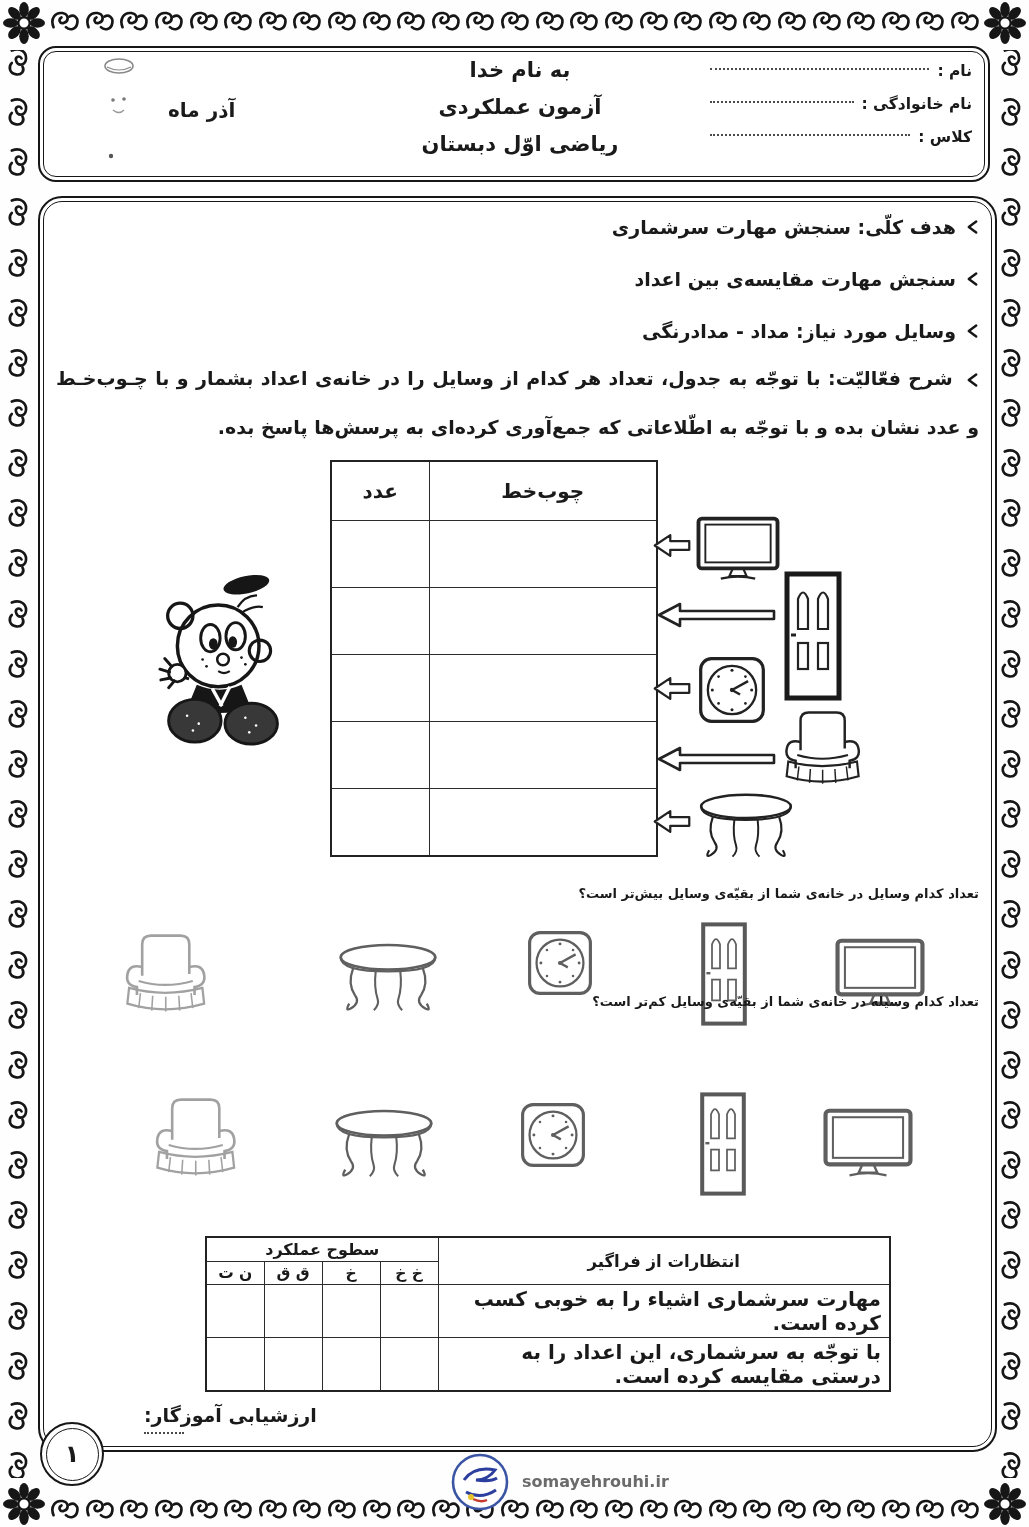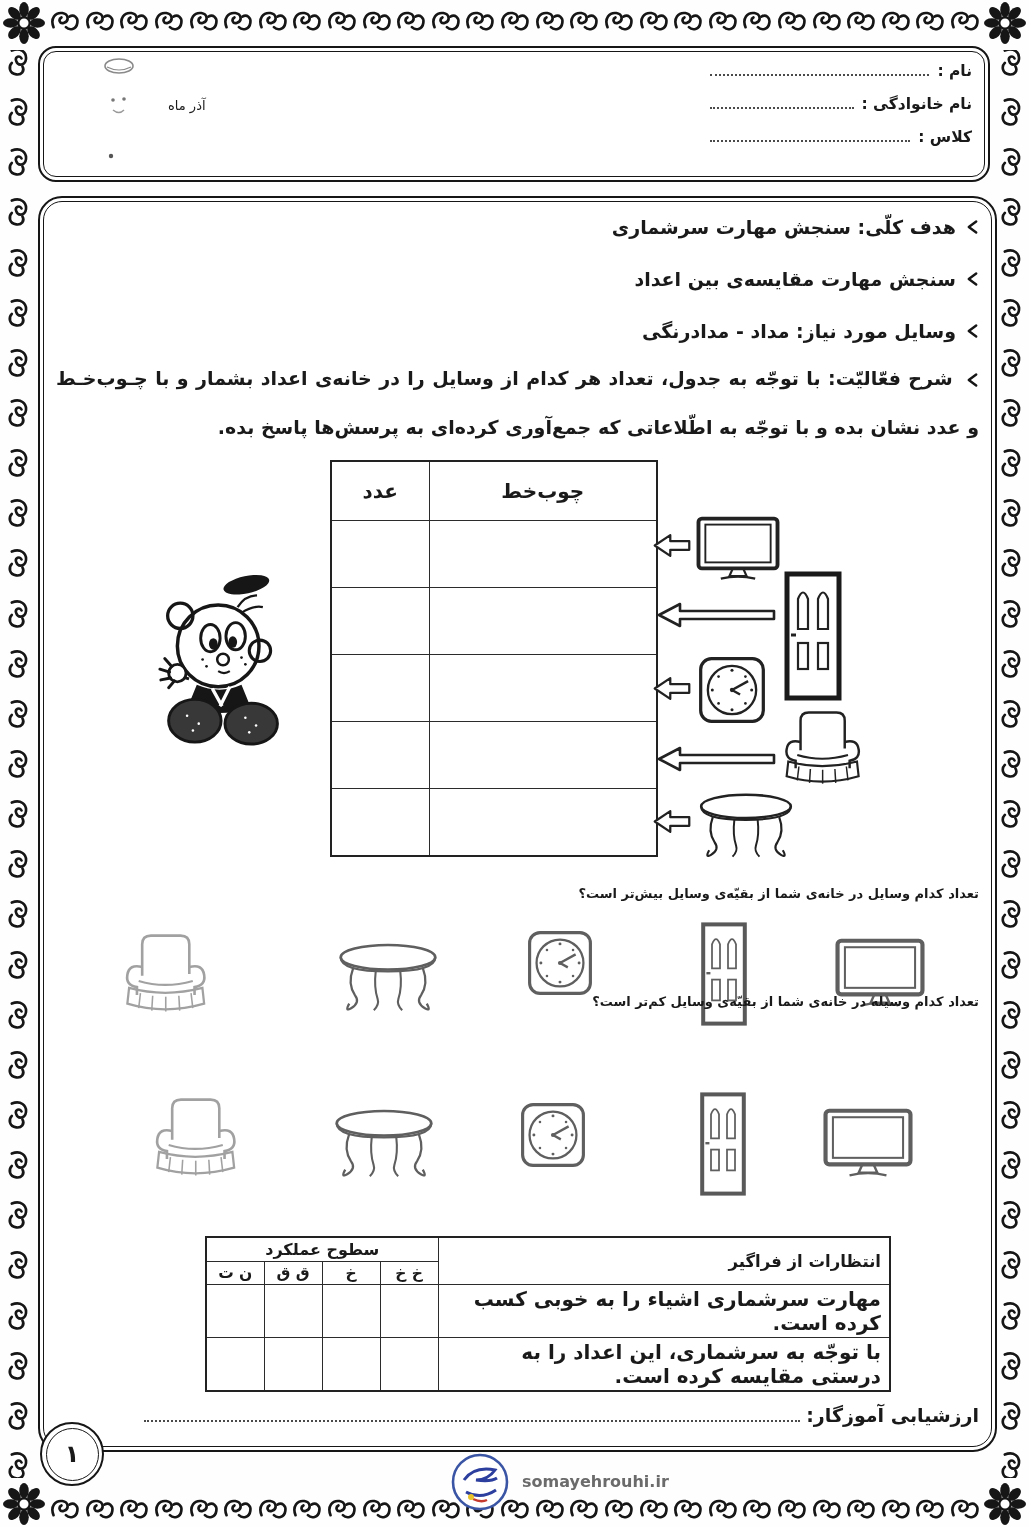--- a/index.html
+++ b/index.html
@@ -14,26 +14,26 @@
   .strip-h{flex-direction:row; justify-content:space-between; align-items:center;}
   .strip-v{flex-direction:column; justify-content:space-between; align-items:center;}
   .orn{width:30px; height:24px; flex:0 0 auto;}
   .strip-v .orn{transform:rotate(90deg);}
   .corner{position:absolute; width:42px; height:42px;}
   
   .dframe{position:absolute; border:2.4px solid #161616; border-radius:18px; background:#fff;}
   .dframe::before{content:""; position:absolute; inset:3px; border:1.3px solid #161616; border-radius:13px; pointer-events:none;}
   
   .hdr-fields{position:absolute; top:14px; right:16px; width:262px; display:flex; flex-direction:column; gap:15px;}
-  .field-row{display:flex; align-items:flex-end; gap:8px;}
+  .field-row{display:flex; align-items:center; gap:8px;}
   .field-label{font-weight:bold; font-size:15.5px; white-space:nowrap;}
   .dotline{flex:1 1 auto; border-bottom:2.4px dotted #4a4a4a; margin-bottom:4px; min-width:40px;}
   .hdr-center{position:absolute; top:10px; left:280px; width:400px; text-align:center; display:flex; flex-direction:column; gap:13px;}
   .hdr-center .t{font-weight:bold; font-size:21px;}
-  .hdr-month{position:absolute; top:50px; left:128px; font-size:13px; font-weight:400;}
+  .hdr-month{position:absolute; top:50px; left:128px; font-size:20px; font-weight:700;}
   .hdr-doodle{position:absolute; top:8px; left:58px; width:42px; height:110px;}
   
   .main{position:absolute; left:38px; top:196px; width:955px; height:1252px; border-radius:24px;}
   .main::before{border-radius:19px;}
   .abs{position:absolute;}
   .obj{display:flex; align-items:center; gap:10px; font-weight:bold; font-size:19px;}
   .marker{width:13px; height:16px; flex:0 0 auto;}
   .para{position:absolute; right:16px; left:16px; font-weight:bold; font-size:19px; line-height:49px; text-align:justify;}
   .para .marker{display:inline-block; vertical-align:middle; margin-left:6px;}
   .question{position:absolute; right:16px; font-weight:bold; font-size:13px;}
@@ -41,21 +41,21 @@
   table{border-collapse:collapse;}
   .tally{direction:ltr;}
   .tally td,.tally th{border:1.7px solid #2b2b2b; padding:0;}
   .tally th{height:58px; font-size:20px; font-weight:bold;}
   .tally td{height:66px;}
   .tally{border:2.4px solid #222;}
   
   .rubric{direction:rtl; border:2px solid #222; font-size:15px;}
   .rubric td{border:1.5px solid #2b2b2b; padding:2px 8px;}
   .rubric .lvl-hdr{font-weight:bold; text-align:center; font-size:16px;margin-left:12px;}
-  .rubric .exp-hdr{font-weight:bold; text-align:right; font-size:16.5px;}
+  .rubric .exp-hdr{font-weight:bold; text-align:center; font-size:16.5px;}
   .rubric .lvl{font-weight:bold; text-align:center; font-size:15.5px; white-space:nowrap;}
   .rubric .exp{font-weight:bold; text-align:right; font-size:20px;}
   .rubric .blank{height:32px;}
   
   .evalrow{position:absolute; display:flex; align-items:flex-end; gap:6px;}
   .eval-label{font-weight:bold; font-size:19px; white-space:nowrap;}
   
   .badge{position:absolute; left:40px; top:1422px; width:60px; height:60px; border:2.6px solid #161616;
          border-radius:50%; background:#fff; display:flex; align-items:center; justify-content:center;}
   .badge::before{content:""; position:absolute; inset:3.5px; border:1.4px solid #161616; border-radius:50%;}
@@ -577,20 +577,25 @@
       </div>
       <div class="field-row">
         <span class="field-label">نام خانوادگی :</span>
         <span class="dotline"></span>
       </div>
       <div class="field-row">
         <span class="field-label">کلاس :</span>
         <span class="dotline"></span>
       </div>
     </div>
+    <div class="hdr-center">
+      <div class="t">به نام خدا</div>
+      <div class="t">آزمون عملکردی</div>
+      <div class="t">ریاضی اوّل دبستان</div>
+    </div>
     <div class="hdr-month">آذر ماه</div>
     <svg class="hdr-doodle">
         <use href="#sym-doodle"></use>
       </svg>
   </div>
 
   <div class="dframe main">
 
     <div class="obj abs" style="top:18px; right:16px;margin-left:40px;">
       <svg class="marker">
@@ -753,21 +758,21 @@
       <tr>
         <td class="exp">با توجّه به سرشماری، این اعداد را به درستی مقایسه کرده است.</td>
         <td class="blank"></td>
         <td class="blank"></td>
         <td class="blank"></td>
         <td class="blank"></td>
       </tr>
     </tbody>
       </table>
 
-    <div class="evalrow" style="top:1206px; right:16px; left:104px;">
+    <div class="evalrow" style="top:1206px; right:16px; left:104px;flex-direction:column;">
       <span class="eval-label">ارزشیابی آموزگار:</span>
       <span class="dotline"></span>
     </div>
   </div>
 
   <div class="badge">
     <span class="badge-num">۱</span>
   </div>
 
   <svg class="logo">

